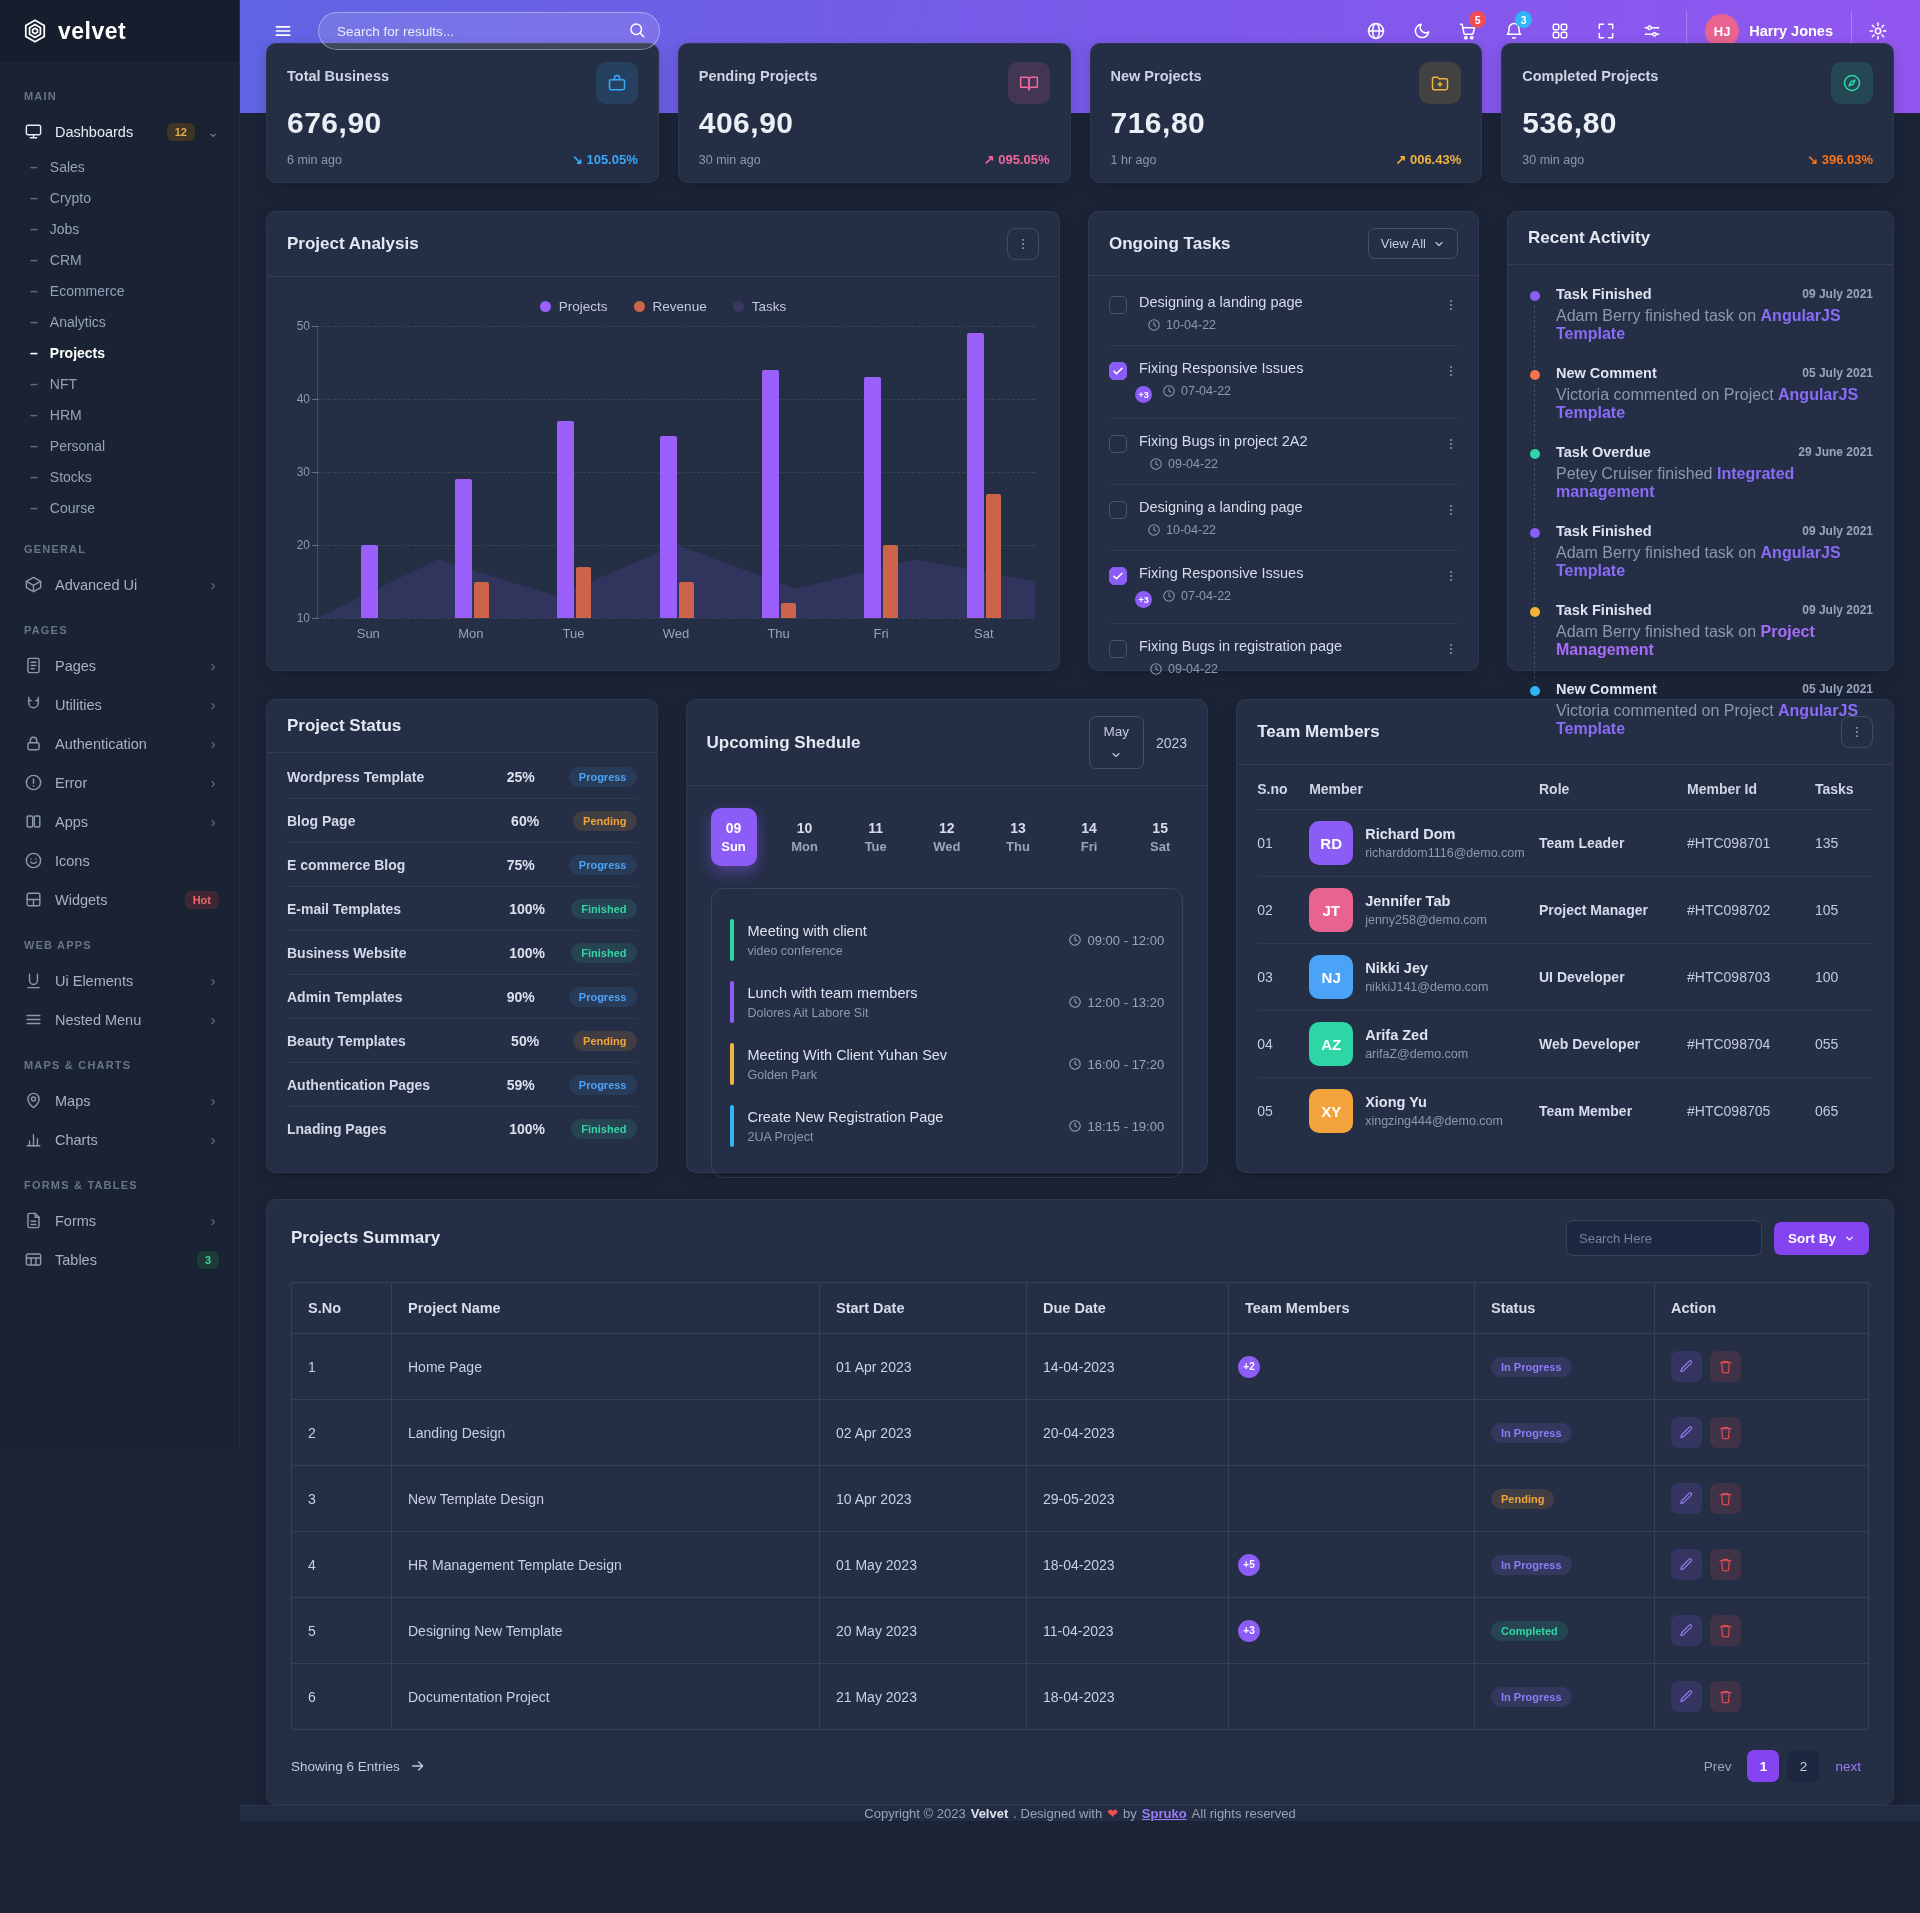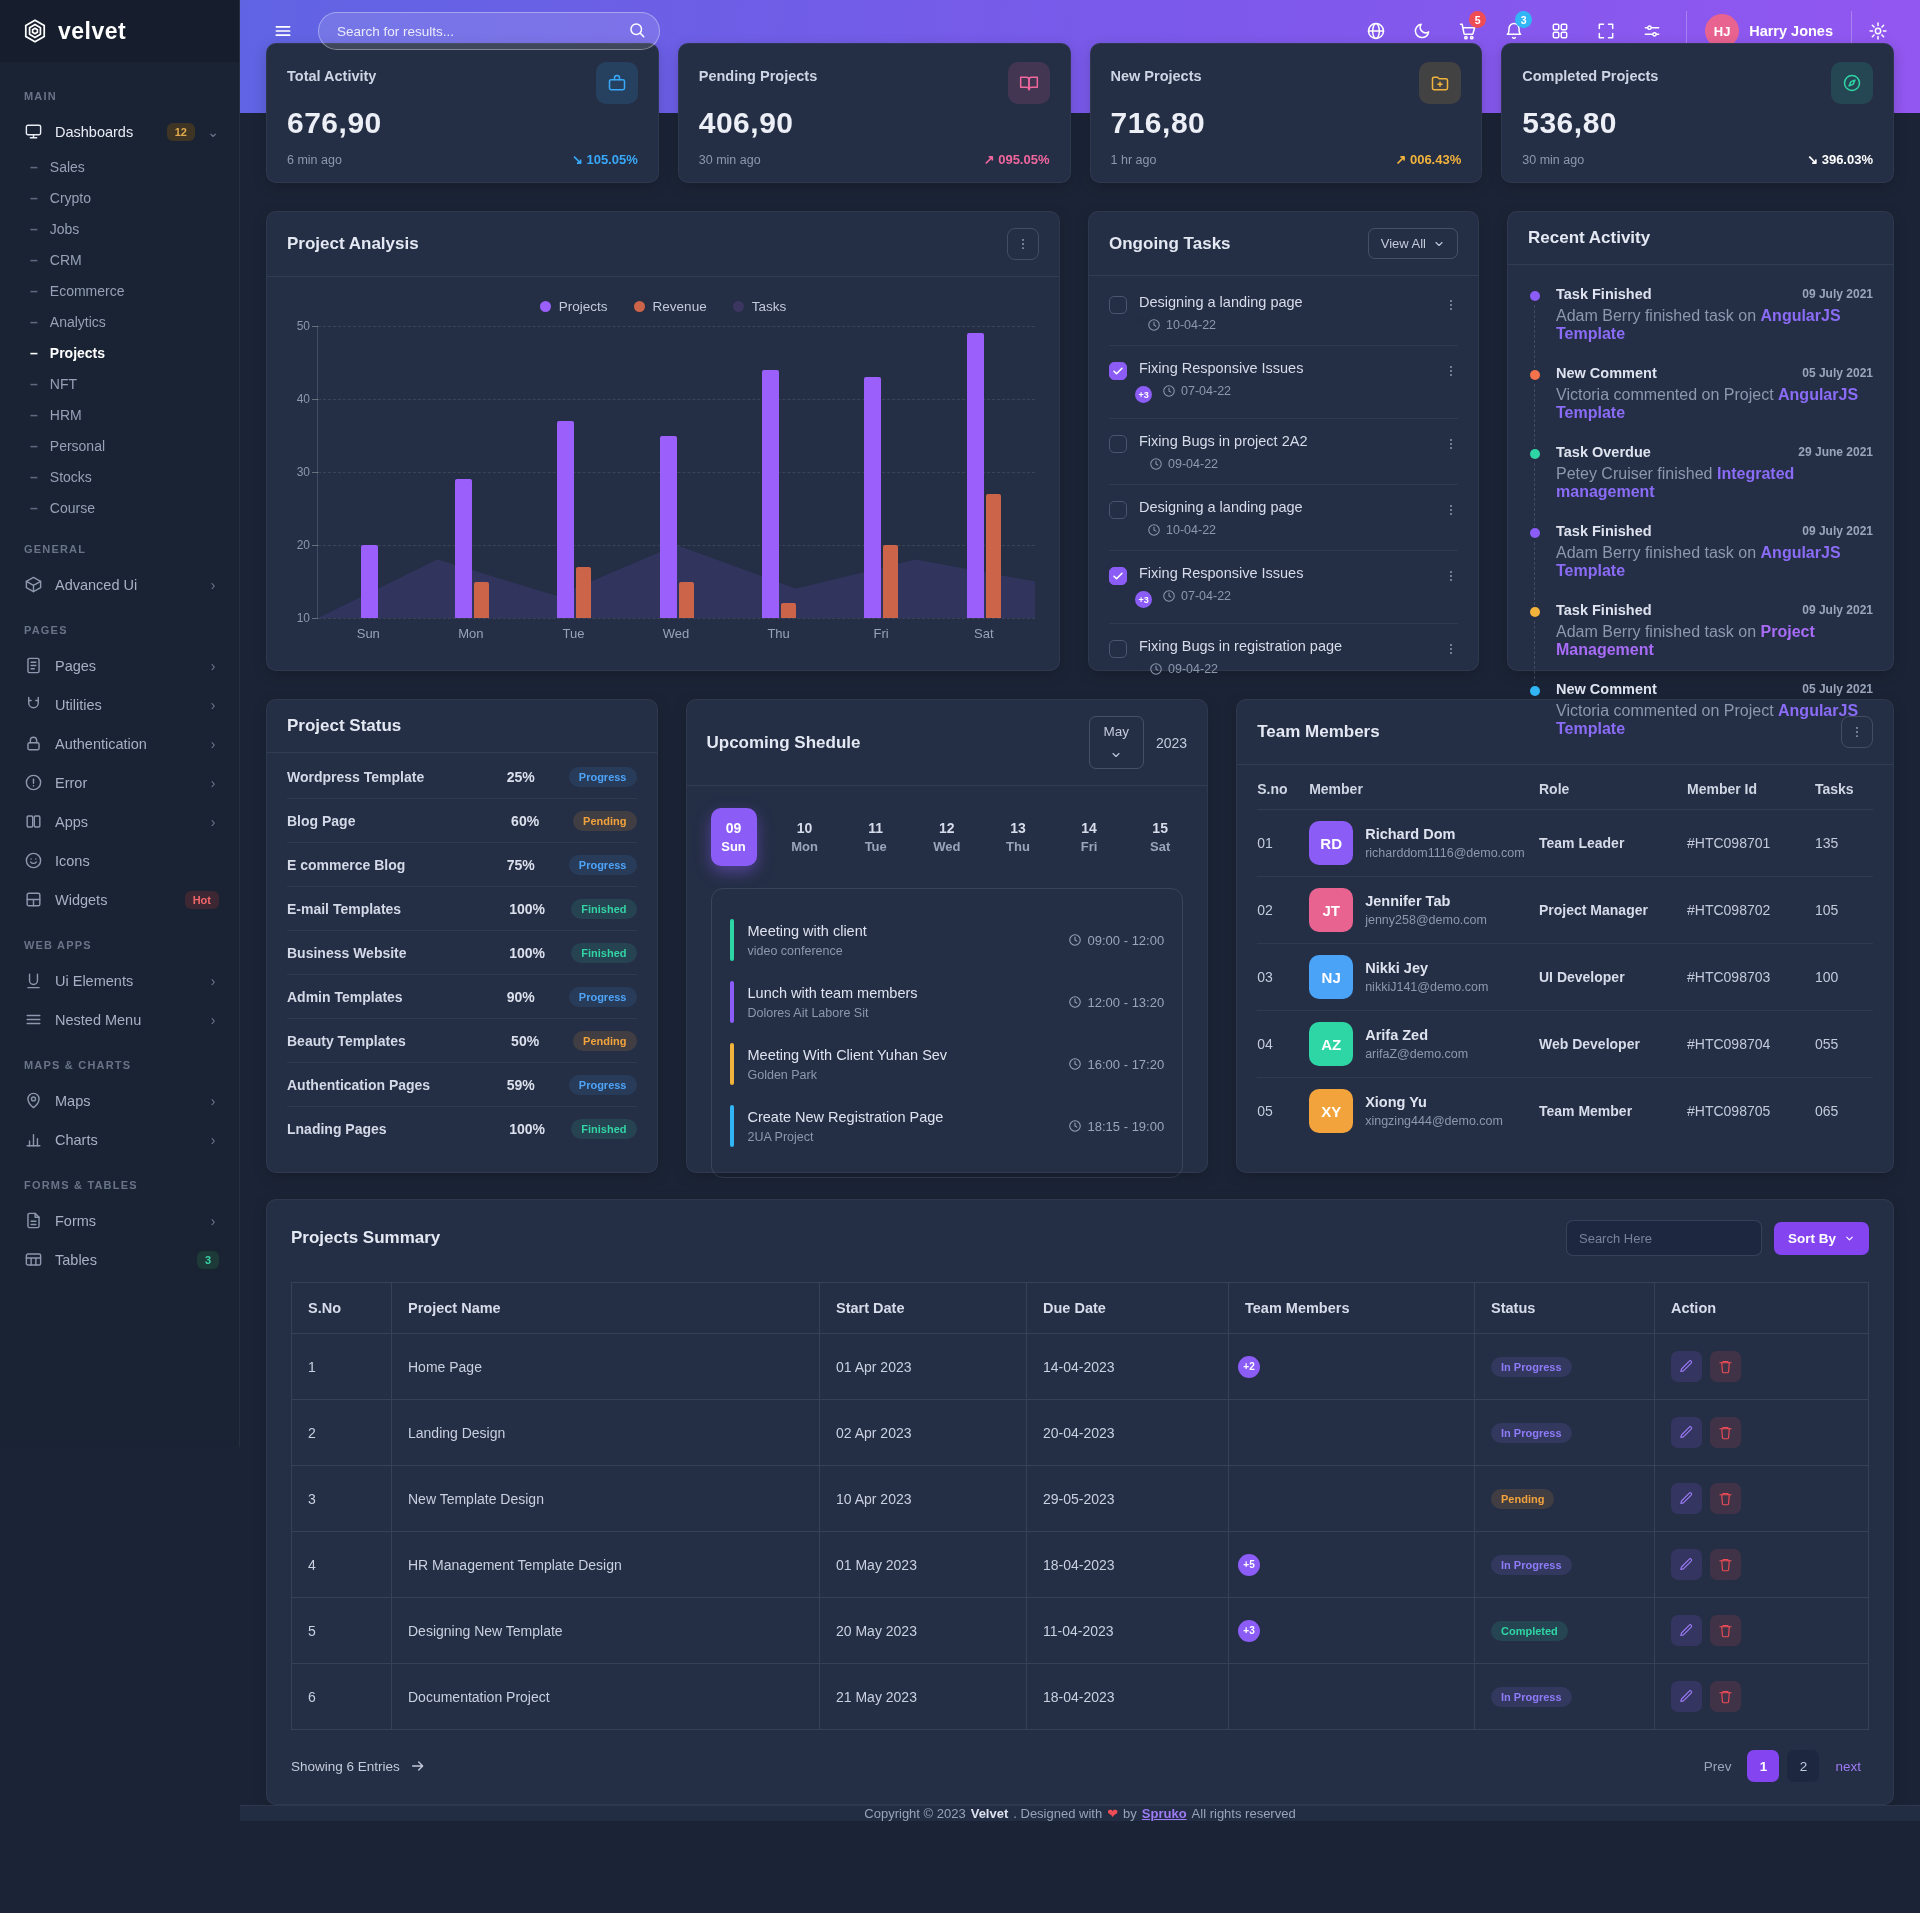--- a/index.html
+++ b/index.html
@@ -531,21 +531,21 @@
           <span class="current">Project</span>
         </div>
       </div>
     </div>
 
     <div class="content">
 
       <section class="stats" id="stats">
           <div class="stat-card">
             <div class="stat-top">
-              <div class="stat-label">Total Activity</div>
+              <div class="stat-label">Total Business</div>
               <div class="stat-tile" style="color: rgb(56, 169, 248); background: rgba(56, 169, 248, 0.15);">
                 <svg width="20" height="20" viewBox="0 0 24 24" fill="none" stroke="currentColor" stroke-width="1.8" stroke-linecap="round" stroke-linejoin="round">
                   <rect x="3" y="8" width="18" height="12" rx="2"></rect>
                   <path d="M9 8V6a3 3 0 0 1 6 0v2"></path>
                 </svg>
               </div>
             </div>
             <div class="stat-value">676,90</div>
             <div class="stat-bottom">
               <span class="stat-time">6 min ago</span>
@@ -590,21 +590,21 @@
               <div class="stat-tile" style="color: rgb(47, 214, 165); background: rgba(47, 214, 165, 0.15);">
                 <svg width="20" height="20" viewBox="0 0 24 24" fill="none" stroke="currentColor" stroke-width="1.8" stroke-linecap="round" stroke-linejoin="round">
                   <circle cx="12" cy="12" r="9"></circle>
                   <path d="M15.5 8.5l-2.3 5.2-4.7 1.8 2.3-5.2z"></path>
                 </svg>
               </div>
             </div>
             <div class="stat-value">536,80</div>
             <div class="stat-bottom">
               <span class="stat-time">30 min ago</span>
-              <span class="stat-trend" style="color: #ffffff;">↘ 396.03%</span>
+              <span class="stat-trend" style="color: #f97316;">↘ 396.03%</span>
             </div>
           </div>
         </section>
 
       <section class="row2">
         <div class="panel">
           <div class="panel-head">
             <span class="panel-title">Project Analysis</span>
             <button class="dots-btn">
               <svg width="14" height="14" viewBox="0 0 24 24" fill="currentColor">

